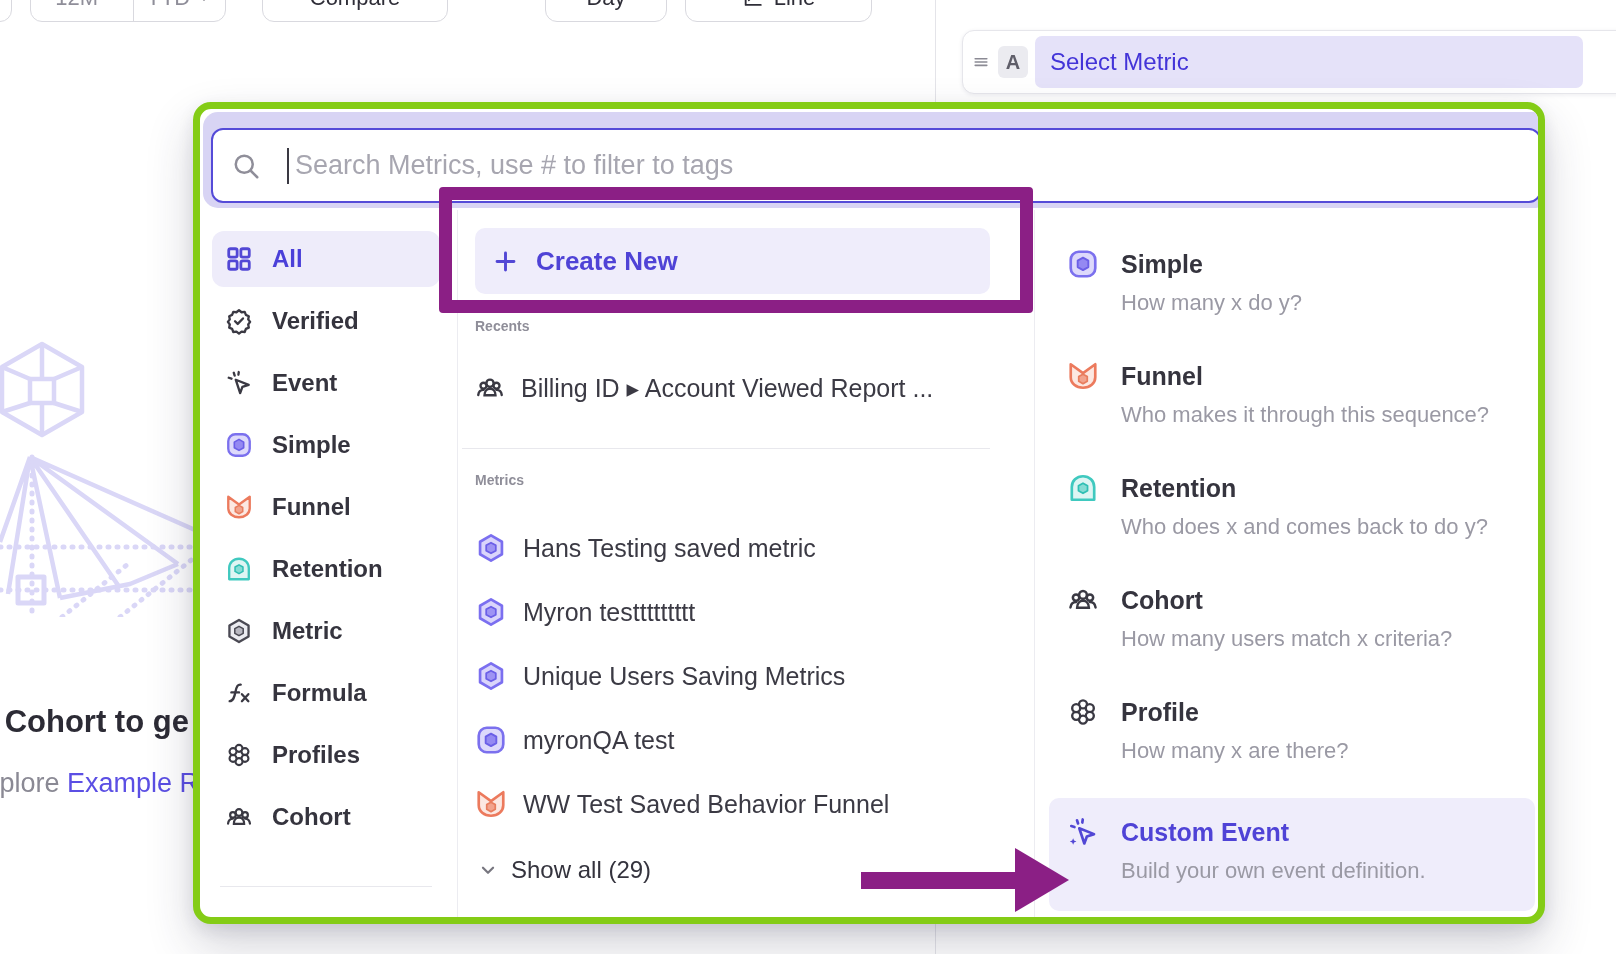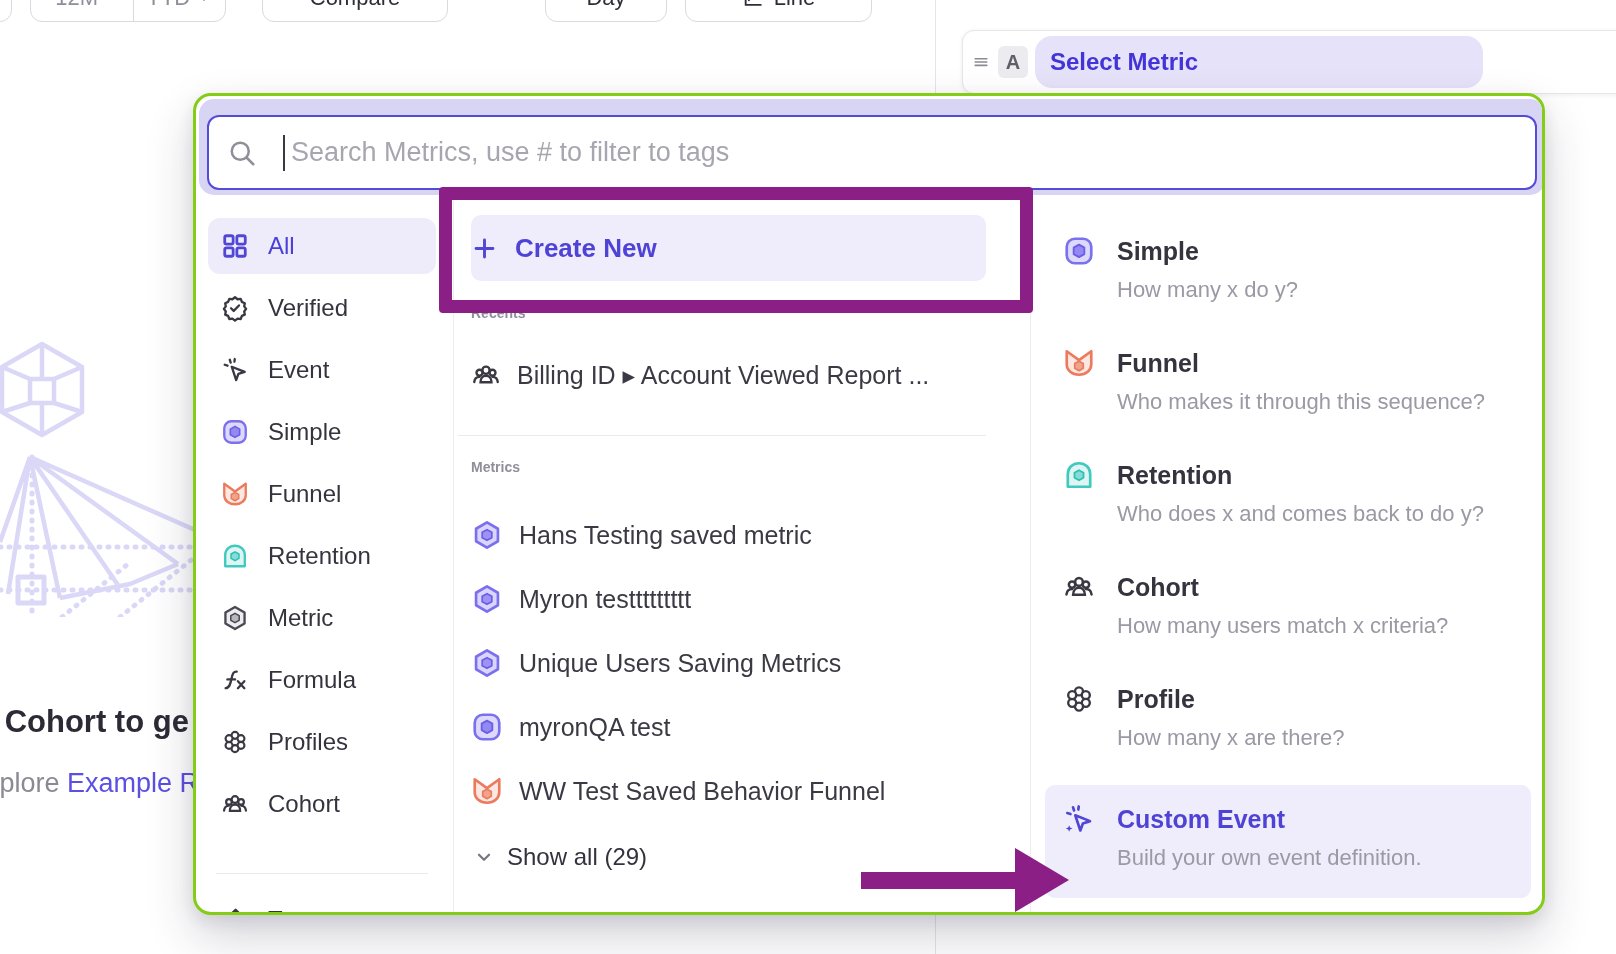--- a/index.html
+++ b/index.html
@@ -30,47 +30,47 @@
   .tb-group .cell + .cell{border-left:1px solid #d9d9df;}
   .tb-compare{left:262px;width:186px;}
   .tb-day{left:545px;width:122px;}
   .tb-line{left:685px;width:187px;}
 
   
   .qb-card{position:absolute;left:962px;top:30px;width:680px;height:64px;background:#fff;border:1px solid #e6e6eb;
            border-radius:12px;box-shadow:0 1px 4px rgba(30,30,60,.08);z-index:2;display:flex;align-items:center;gap:7px;padding-left:8px;}
   .qb-chip{width:30px;height:32px;background:#ebebf0;border-radius:6px;display:flex;align-items:center;justify-content:center;
            font-size:20px;font-weight:700;color:#5f5e69;}
-  .qb-metric{width:448px;height:52px;background:#e5e2f9;border-radius:17px;display:flex;align-items:center;padding-left:15px;
-             color:#4334d8;font-size:24px;font-weight:700;}
-
-  
-  .modal{position:absolute;left:193px;top:93px;width:1352px;height:822px;background:#fff;border:3px solid #84cc16;
+  .qb-metric{width:548px;height:52px;background:#e5e2f9;border-radius:7px;display:flex;align-items:center;padding-left:15px;
+             color:#4334d8;font-size:24px;font-weight:400;}
+
+  
+  .modal{position:absolute;left:193px;top:102px;width:1352px;height:822px;background:#fff;border:7px solid #84cc16;
          border-radius:18px;overflow:hidden;z-index:5;
          box-shadow:0 22px 48px rgba(40,40,70,.20),0 6px 16px rgba(40,40,70,.10);}
   .search-halo{position:absolute;left:3px;top:3px;width:1346px;height:96px;background:#d8d4f4;border-radius:15px;}
   .search-wrap{position:absolute;left:11px;top:19px;width:1330px;height:75px;background:#fff;border:2.5px solid #554bd8;
                border-radius:12px;display:flex;align-items:center;padding-left:18px;}
   .caret{width:2px;height:36px;background:#3a3943;margin-left:26px;}
   .search-input{border:none;outline:none;flex:1;font-size:27px;margin-left:4px;font-family:inherit;color:#35343e;background:transparent;}
   .search-input::placeholder{color:#a7a6b0;}
   .vdiv{position:absolute;top:101px;width:1px;height:721px;background:#ececf1;}
 
   
   .sb{position:absolute;left:12px;top:0;width:240px;height:822px;}
   .sb-row{position:absolute;left:0;width:228px;height:56px;display:flex;align-items:center;gap:19px;padding-left:13px;border-radius:12px;cursor:pointer;}
   .sb-row.sel{background:#eeecfa;}
-  .sb-lb{font-size:24px;font-weight:400;color:var(--txt);}
+  .sb-lb{font-size:24px;font-weight:700;color:var(--txt);}
   .sb-row.sel .sb-lb{color:#4b40d9;}
   .sb-divider{position:absolute;left:8px;top:777px;width:212px;height:1px;background:var(--line);}
 
   
   .mid{position:absolute;left:262px;top:0;width:572px;height:822px;}
   .create-btn{position:absolute;left:13px;top:119px;width:515px;height:66px;background:var(--accent-bg);border-radius:10px;
-              display:flex;align-items:center;gap:17px;cursor:pointer;}
+              display:flex;align-items:center;gap:17px;padding-left:17px;cursor:pointer;}
   .create-lb{font-size:26px;font-weight:600;color:var(--accent);}
   .sec-label{position:absolute;left:13px;font-size:14px;font-weight:600;color:var(--label-gray);}
   .mid-row{position:absolute;left:13px;height:40px;display:flex;align-items:center;gap:16px;cursor:pointer;}
   .mid-tx{font-size:25px;font-weight:500;color:#3b3a44;white-space:nowrap;}
   .mid-hr{position:absolute;left:0;top:339px;width:528px;height:1px;background:var(--line);}
   .show-all{position:absolute;left:15px;top:745px;height:32px;display:flex;align-items:center;gap:12px;cursor:pointer;}
   .show-all-tx{font-size:24px;font-weight:500;color:#34333d;}
 
   
   .types{position:absolute;left:849px;top:0;width:492px;height:822px;}

